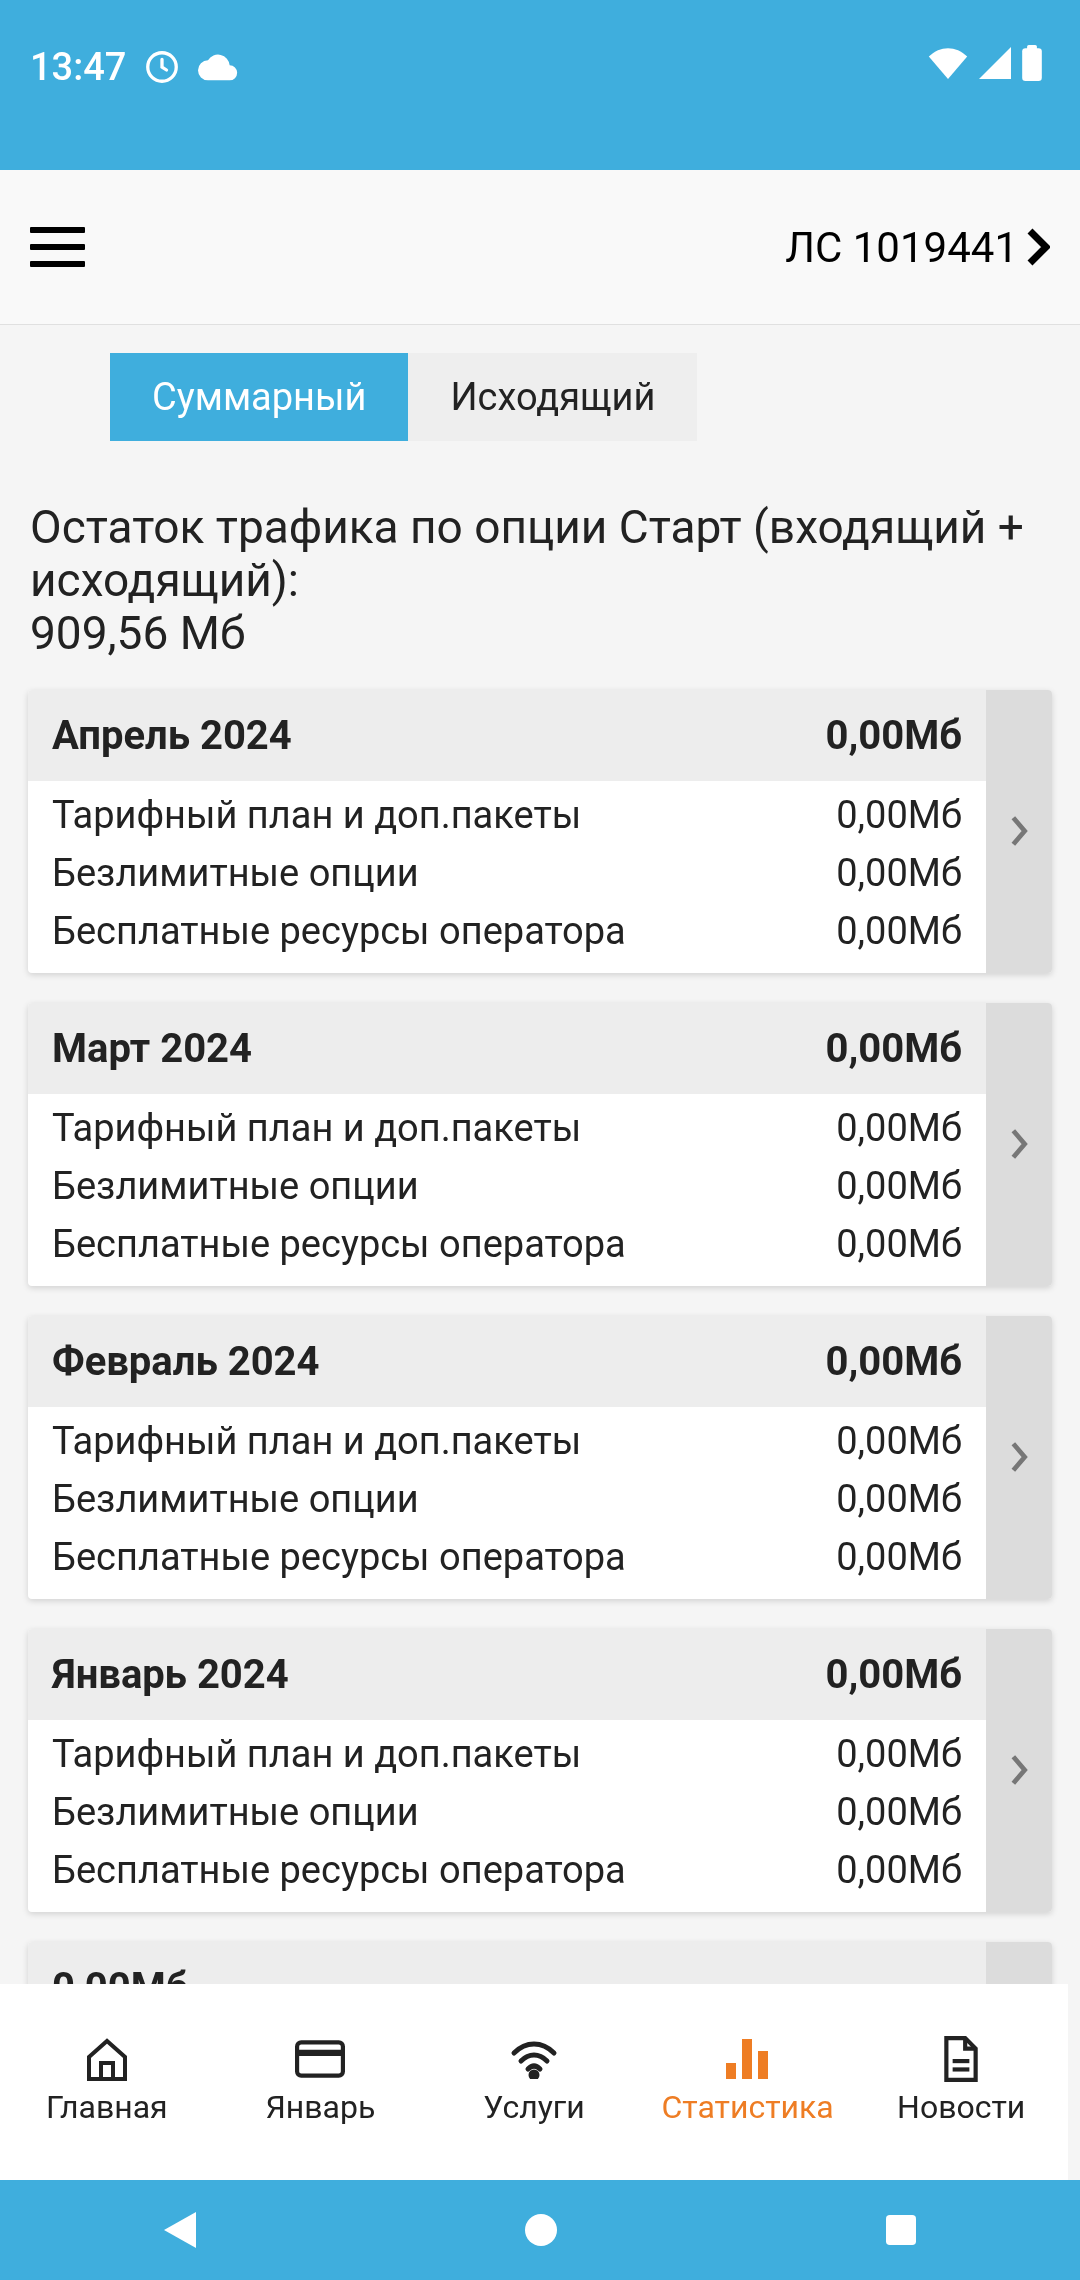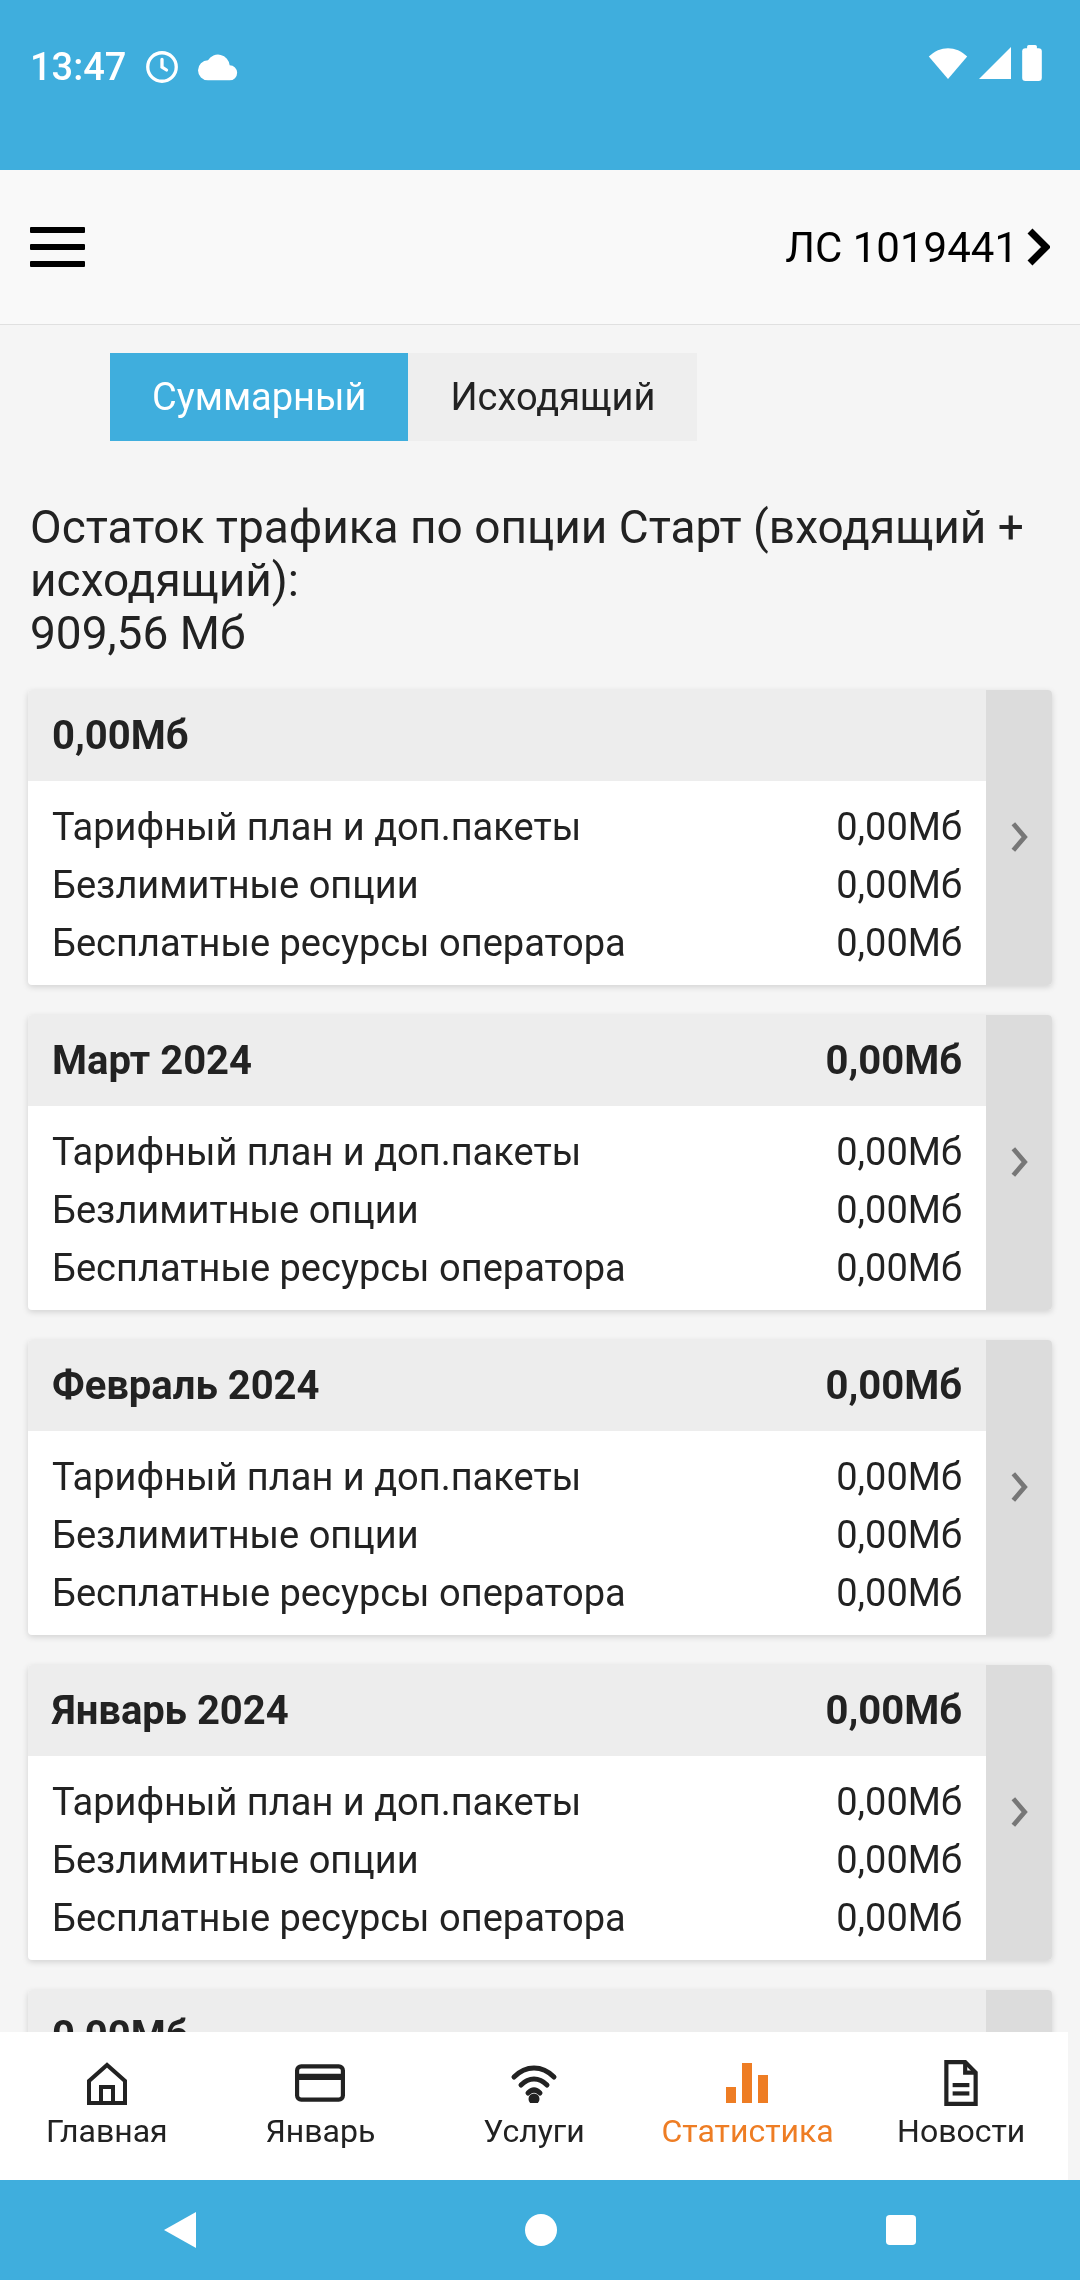--- a/index.html
+++ b/index.html
@@ -22,26 +22,26 @@
   .tab.active { background: #3faedd; color: #fff; }
   
   
   .info-text { padding: 60px 30px 30px 30px; font-size: 46px; color: #222; line-height: 1.15; }
   
   
   .cards { padding: 0 28px; display: flex; flex-direction: column; gap: 30px; }
   .card { display: flex; background: #fff; border-radius: 4px; box-shadow: 0 2px 6px rgba(0,0,0,0.15); overflow: hidden; }
   .card-body { flex: 1; display: flex; flex-direction: column; }
   .card-header { background: #ededed; padding: 22px 24px; display: flex; justify-content: space-between; font-size: 40px; font-weight: 700; color: #222; }
-  .card-rows { padding: 24px 24px 20px 24px; display: flex; flex-direction: column; gap: 14px; }
+  .card-rows { padding: 12px 24px 20px 24px; display: flex; flex-direction: column; gap: 14px; }
   .card-row { display: flex; justify-content: space-between; font-size: 38px; color: #222; }
   .card-chevron { width: 66px; background: #dcdcdc; display: flex; align-items: center; justify-content: center; }
   
   
-  .bottom-nav { position: absolute; bottom: 100px; left: 0; right: 12px; height: 148px; background: #fff; display: flex; }
+  .bottom-nav { position: absolute; bottom: 100px; left: 0; right: 12px; height: 196px; background: #fff; display: flex; }
   .nav-item { flex: 1; display: flex; flex-direction: column; align-items: center; justify-content: center; gap: 8px; font-size: 32px; color: #222; }
   .nav-item.active { color: #ee7d24; }
   .nav-icon { width: 50px; height: 42px; display: flex; align-items: center; justify-content: center; }
   
   
   .sys-nav { position: absolute; bottom: 0; left: 0; right: 0; height: 100px; background: #3faedd; display: flex; align-items: center; justify-content: space-around; }
   
   svg { display: block; }
 </style>
 </head>
@@ -97,20 +97,21 @@
 
 <div class="info-text">
   <div>Остаток трафика по опции Старт (входящий + исходящий):</div>
   <div>909,56 Мб</div>
 </div>
 
 <div class="cards" id="cards">
     <div class="card">
     <div class="card-body">
       <div class="card-header">
+        <span>Апрель 2024</span>
         <span>0,00Мб</span>
       </div>
       <div class="card-rows">
         <div class="card-row">
           <span>Тарифный план и доп.пакеты</span>
           <span>0,00Мб</span>
         </div>
         <div class="card-row">
           <span>Безлимитные опции</span>
           <span>0,00Мб</span>

